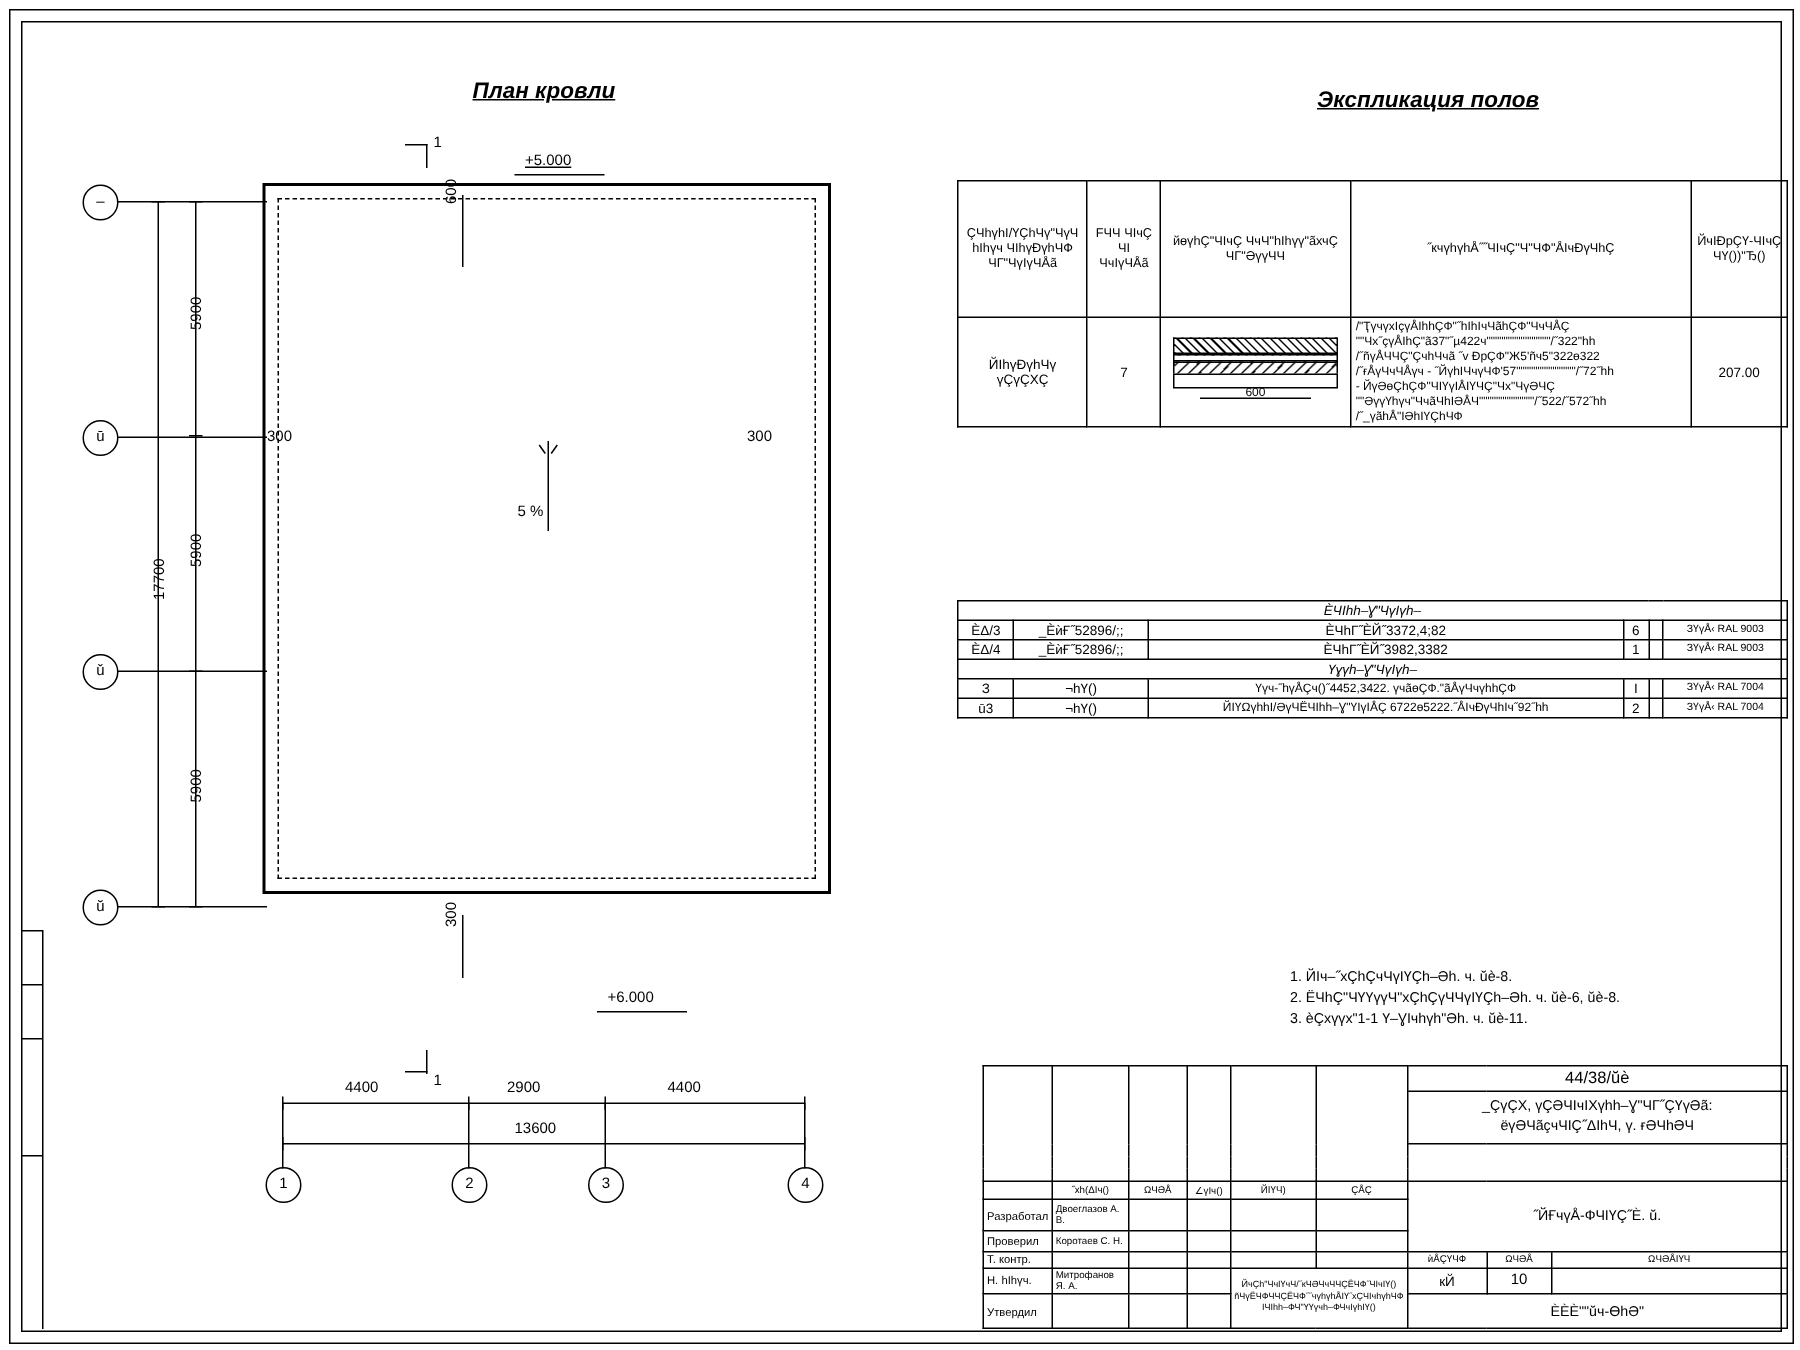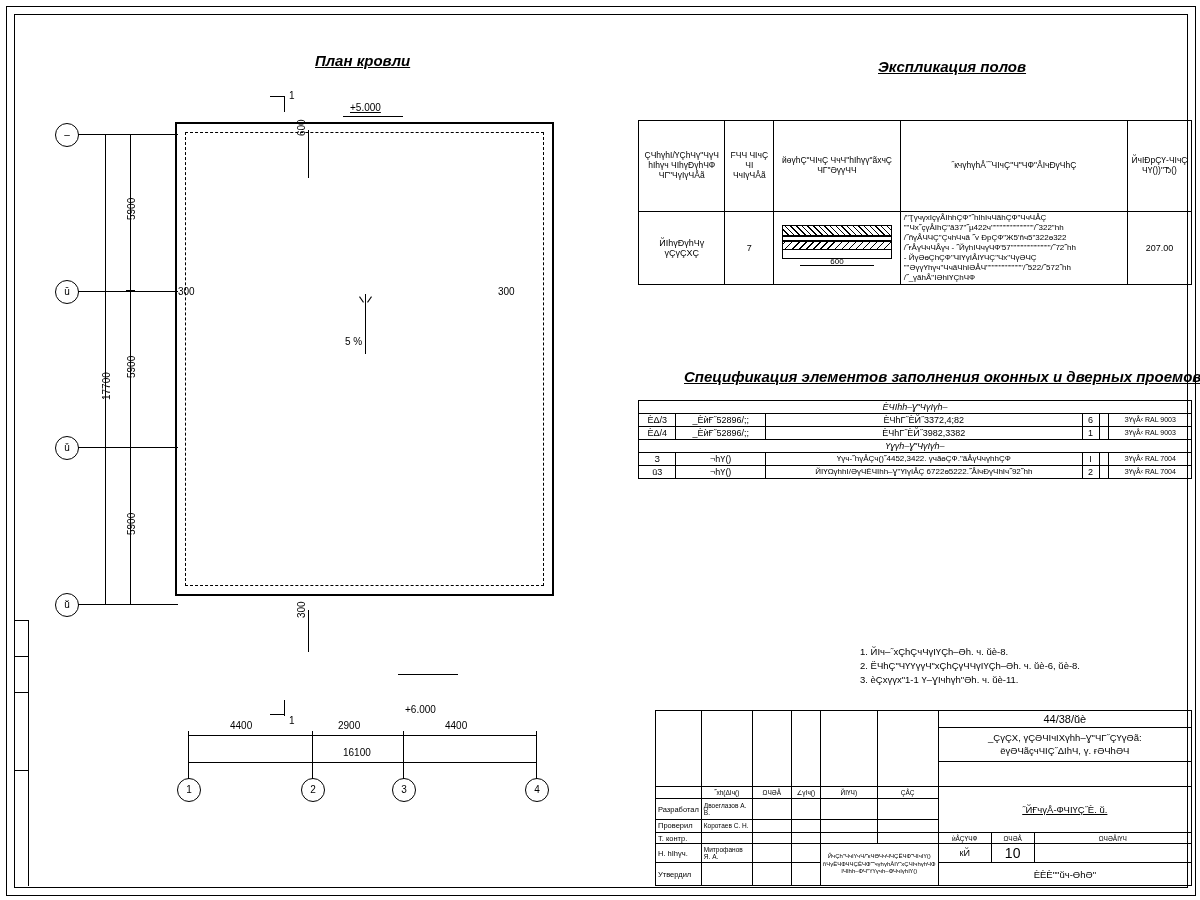--- a/index.html
+++ b/index.html
@@ -68,21 +68,21 @@
       <div class="roof-in"></div>
       <div class="dlab" style="left:168px;top:212px;">5 %</div>
 
       <div class="lead" style="left:188px;top:170px;width:1px;height:60px;"></div>
       <div class="lead" style="left:184px;top:172px;width:1px;height:7px;transform:rotate(-35deg);"></div>
       <div class="lead" style="left:192px;top:172px;width:1px;height:7px;transform:rotate(35deg);"></div>
     </div>
 
     <div class="dlab" style="left:290px;top:12px;text-decoration:underline;">+5.000</div>
     <div class="lead" style="left:283px;top:26px;width:60px;height:1px;"></div>
-    <div class="dlab" style="left:345px;top:570px;margin-top:44px;">+6.000</div>
+    <div class="dlab" style="left:345px;top:570px;">+6.000</div>
     <div class="lead" style="left:338px;top:584px;width:60px;height:1px;"></div>
 
     <div class="lead" style="left:224px;top:6px;width:1px;height:16px;"></div>
     <div class="lead" style="left:210px;top:6px;width:15px;height:1px;"></div>
     <div class="dlab" style="left:229px;top:0px;">1</div>
 
     <div class="lead" style="left:224px;top:610px;width:1px;height:16px;"></div>
     <div class="lead" style="left:210px;top:624px;width:15px;height:1px;"></div>
     <div class="dlab" style="left:229px;top:625px;">1</div>
 
@@ -119,21 +119,21 @@
     <div class="dim-h" style="left:128px;top:672px;width:348px;"></div>
     <div class="tickv" style="left:128px;top:641px;"></div>
     <div class="tickv" style="left:252px;top:641px;"></div>
     <div class="tickv" style="left:343px;top:641px;"></div>
     <div class="tickv" style="left:476px;top:641px;"></div>
     <div class="tickv" style="left:128px;top:668px;"></div>
     <div class="tickv" style="left:476px;top:668px;"></div>
     <div class="dlab" style="left:170px;top:630px;">4400</div>
     <div class="dlab" style="left:278px;top:630px;">2900</div>
     <div class="dlab" style="left:385px;top:630px;">4400</div>
-    <div class="dlab" style="left:283px;top:657px;">16100</div>
+    <div class="dlab" style="left:283px;top:657px;">13600</div>
 
     <div class="circ" style="left:117px;top:688px;">1</div>
     <div class="lead" style="left:128px;top:645px;width:1px;height:44px;"></div>
     <div class="circ" style="left:241px;top:688px;">2</div>
     <div class="lead" style="left:252px;top:645px;width:1px;height:44px;"></div>
     <div class="circ" style="left:332px;top:688px;">3</div>
     <div class="lead" style="left:343px;top:645px;width:1px;height:44px;"></div>
     <div class="circ" style="left:465px;top:688px;">4</div>
     <div class="lead" style="left:476px;top:645px;width:1px;height:44px;"></div>
   </div>
@@ -168,21 +168,20 @@
         <div>/˝ғÅүЧчЧÅүч - ˝ЙүhIЧчүЧФ'57""""""""""""""/˝72˝hh</div>
         <div>- ЙүӘөÇhÇФ"ЧIҮүIÅIҮЧÇ"Чx"ЧүӘЧÇ</div>
         <div>""ӘүүҮhүч"ЧчãЧhIӘÅЧ"""""""""""""/˝522/˝572˝hh</div>
         <div>/˝_үãhÅ"IӘhIҮÇhЧФ</div>
       </td>
       <td>207.00</td>
     </tr>
   </tbody>
     </table>
 
-  <div class="title" style="left:684px;top:368px;">Спецификация элементов заполнения оконных и дверных проемов</div>
   <table class="t-spec">
     <tbody>
     <tr class="sec">
       <td colspan="6">ÈЧIhh–Ɣ"ЧүIүh–</td>
     </tr>
     <tr>
       <td>ÈΔ/3</td>
       <td>_ÈѝҒ˝52896/;;</td>
       <td>ÈЧhГ˝ÈЙ˝3372,4;82</td>
       <td>6</td>
@@ -255,21 +254,21 @@
             <td colspan="4" style="height:8px;border-top:none;"></td>
           </tr>
 
       <tr>
         <td style="width:14px;"></td>
         <td style="width:46px;font-size:6.5px;">˝хh(ΔIч() </td>
         <td style="width:34px;font-size:6.5px;">ΩЧӘÅ</td>
         <td style="width:24px;font-size:6.5px;">∠үIч()</td>
         <td style="width:24px;font-size:6.5px;">ЙIҮЧ)</td>
         <td style="width:26px;font-size:6.5px;">ÇÅÇ</td>
-        <td colspan="4" rowspan="3" class="mid" style="height:40px;text-decoration:underline;">˝ЙҒчүÅ-ФЧIҮÇ˝È. ŭ.</td>
+        <td colspan="4" rowspan="3" class="mid" style="height:40px;">˝ЙҒчүÅ-ФЧIҮÇ˝È. ŭ.</td>
       </tr>
 
       <tr>
         <td class="tl">Разработал</td>
         <td class="tl" style="font-size:6.5px;">Двоеглазов А. В.</td>
         <td></td>
         <td></td>
         <td></td>
             <td></td>
       </tr>
@@ -296,21 +295,21 @@
         <td class="tl">Н. hIhүч.</td>
         <td class="tl" style="font-size:6.5px;">Митрофанов Я. А.</td>
         <td></td>
         <td></td>
         <td rowspan="2" colspan="2" style="font-size:6px;line-height:1.25;">
           <div>ЙчÇh"ЧчIҮчЧ/˝кЧӘЧчЧЧÇЁЧФ˝ЧIчIҮ()</div>
           <div>ñЧүЁЧФЧЧÇЁЧФ˝˝чүhүhÅIҮ˝хÇЧIчhүhЧФ</div>
           <div>IЧIhh–ФЧ"ҮҮүчh–ФЧчIүhIҮ()</div>
         </td>
         <td style="font-size:9px;">кЙ</td>
-        <td style="font-size:14px;margin-top:24px;">10</td>
+        <td style="font-size:10px;margin-top:24px;">10</td>
         <td colspan="2"></td>
       </tr>
       <tr>
         <td class="tl">Утвердил</td>
         <td class="tl"></td>
             <td></td>
             <td></td>
         <td colspan="4" class="mid" style="height:22px;">ÈÈÈ""ŭч-ӨhӘ"</td>
       </tr>
     </tbody>

